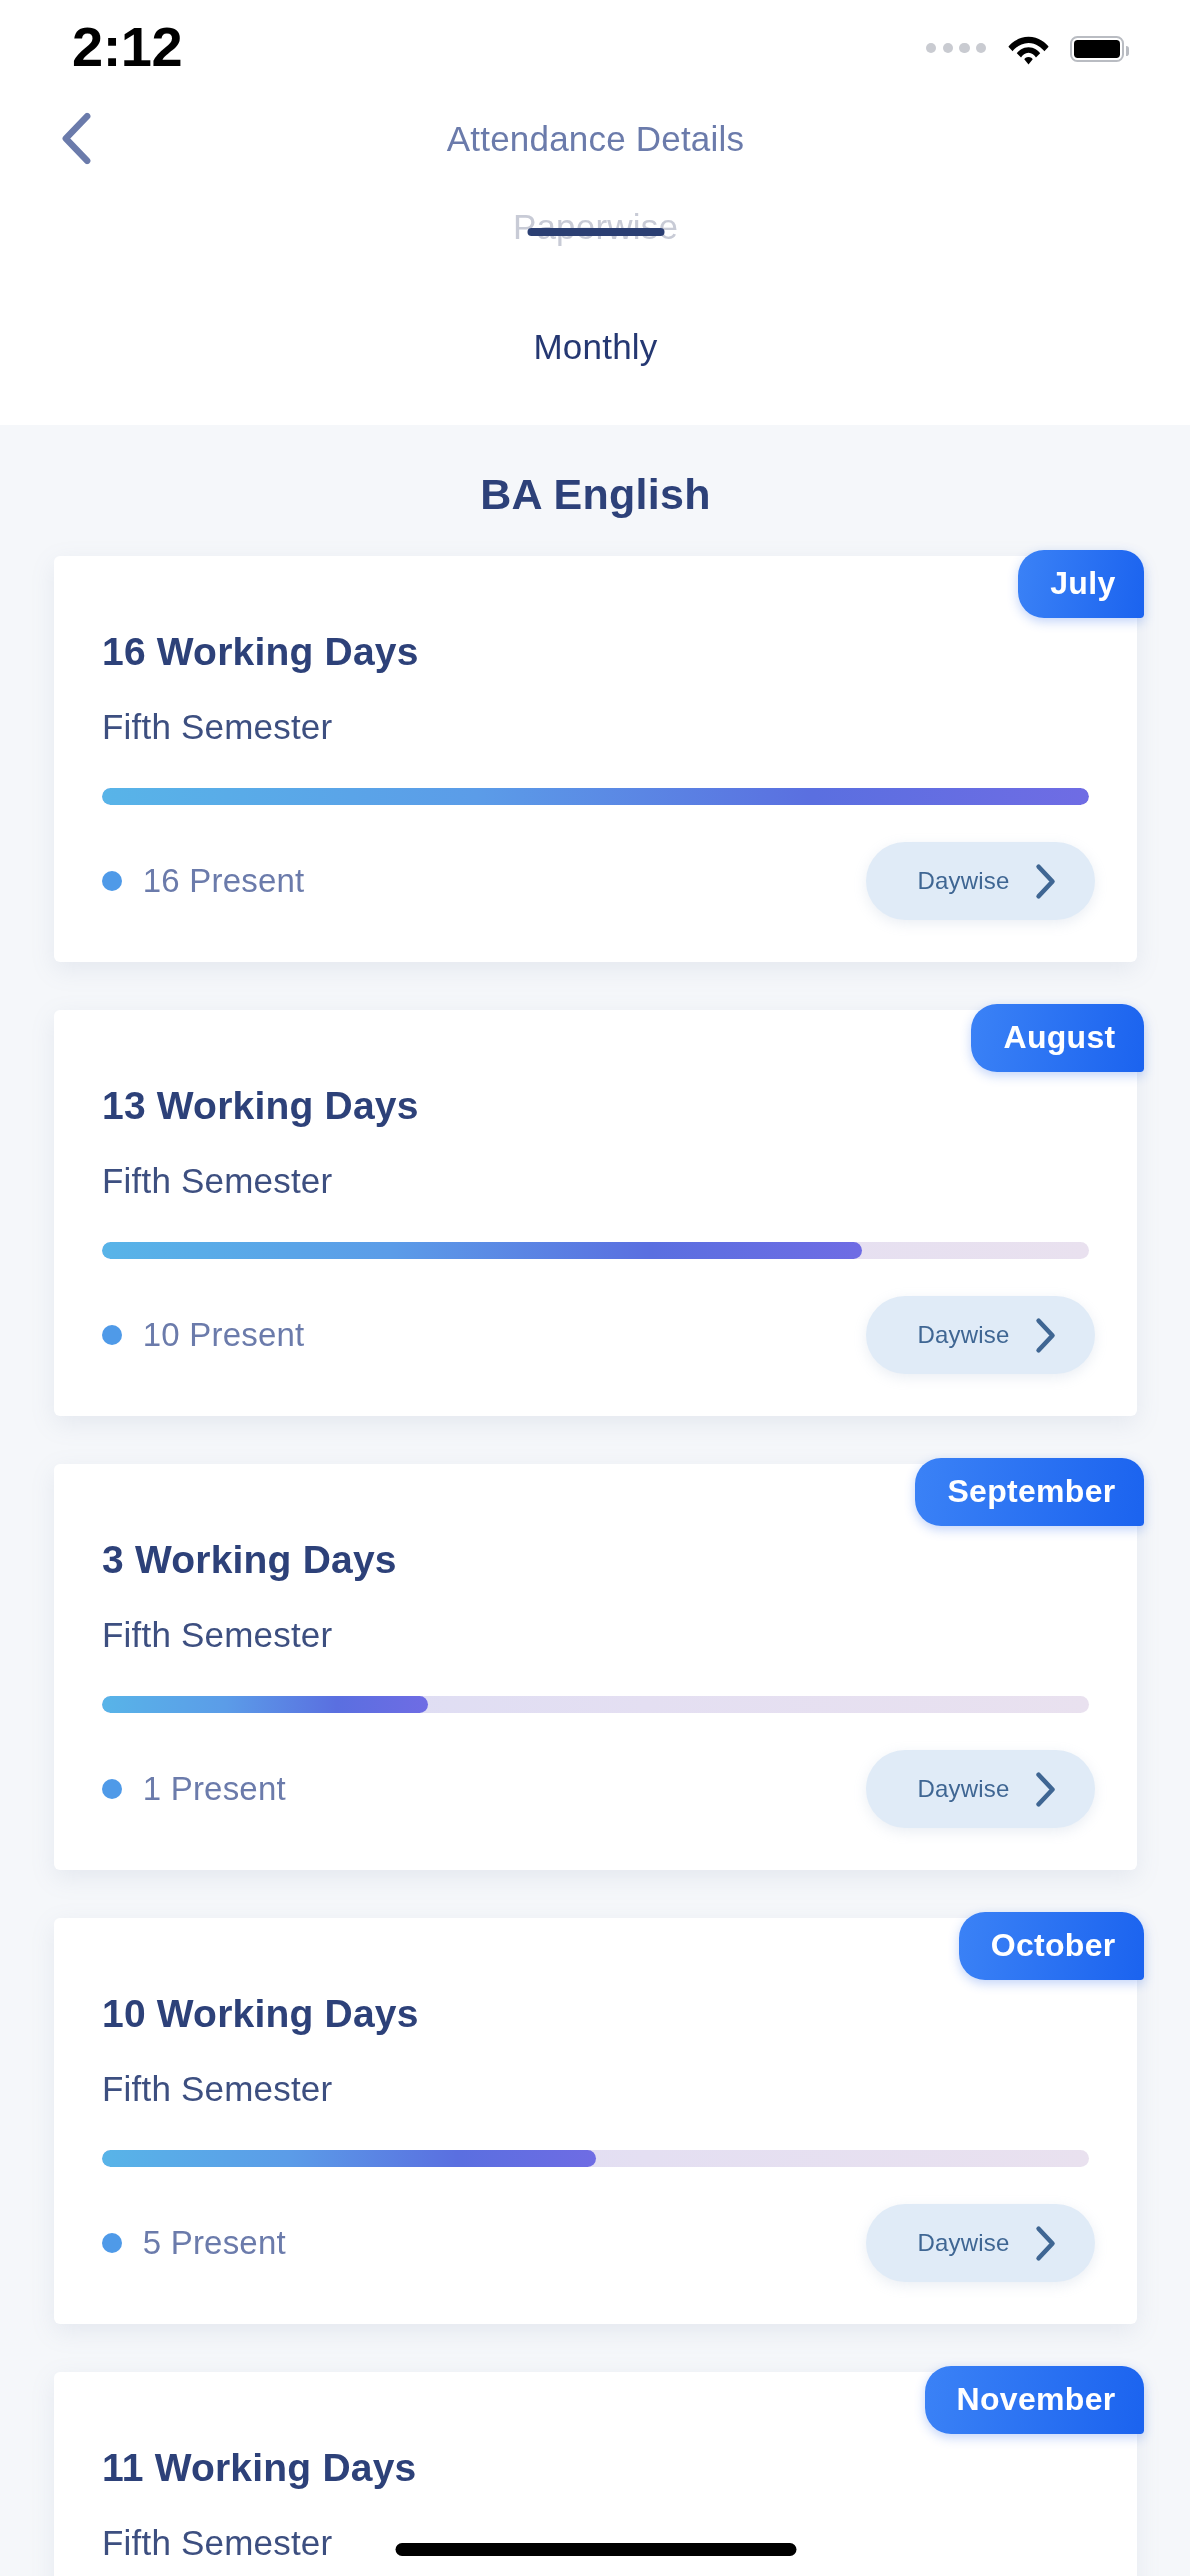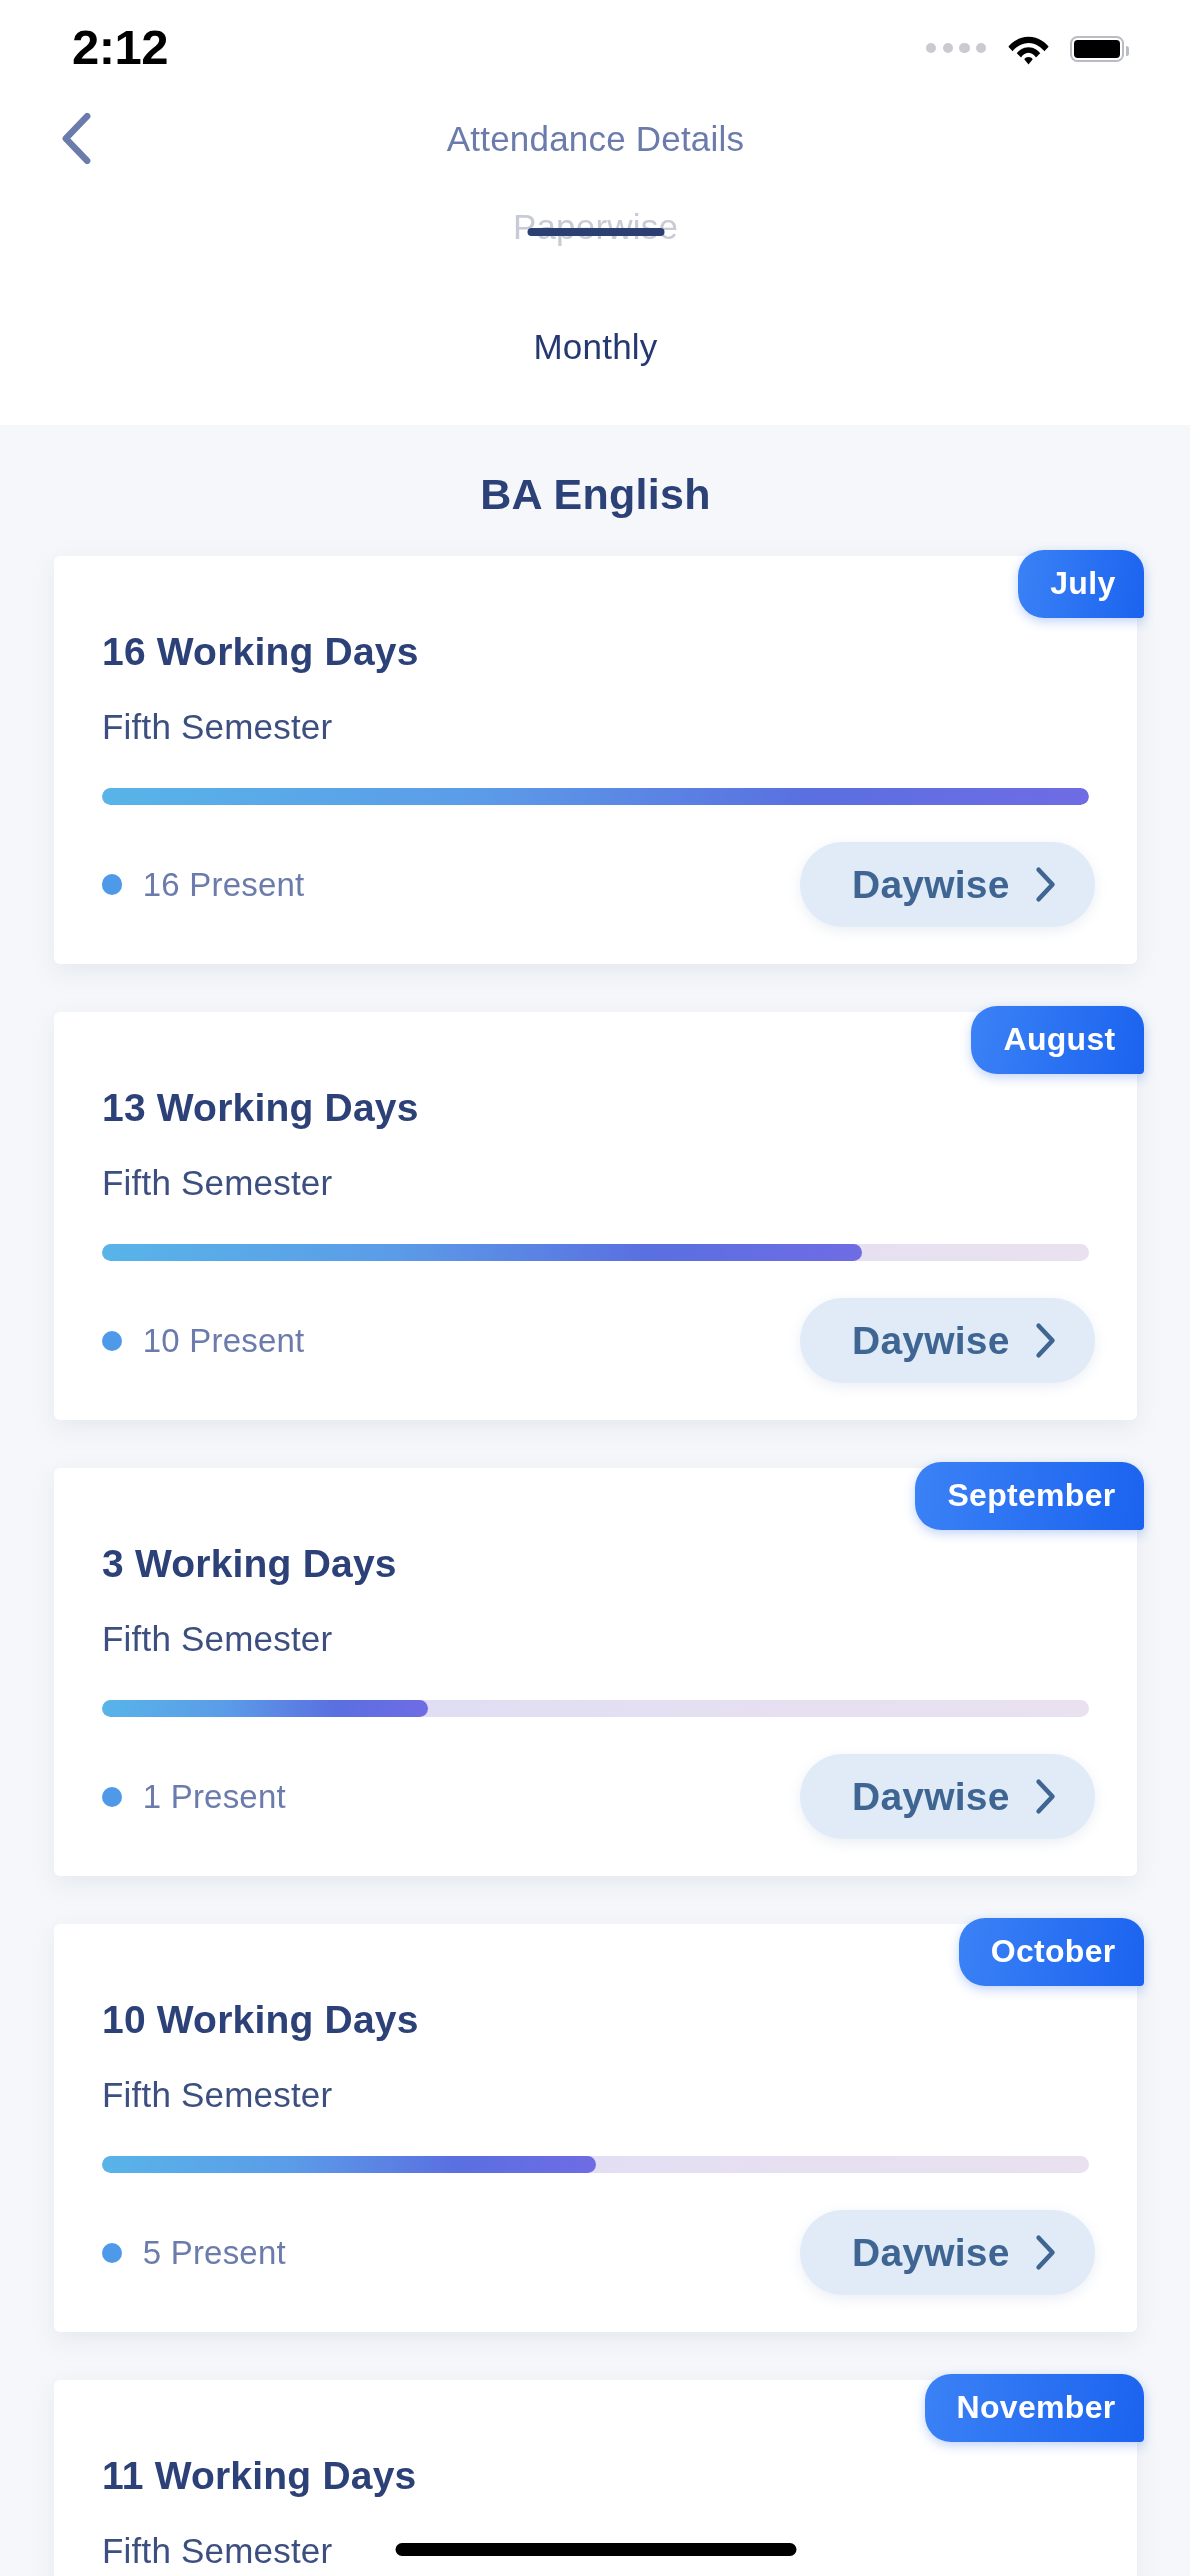--- a/index.html
+++ b/index.html
@@ -19,21 +19,21 @@
   
   .statusbar {
     position:absolute; top:0; left:0;
     width:1191px; height:91px;
     display:flex; align-items:center;
     justify-content:space-between;
     padding:0 67px 0 72px;
     background:#ffffff;
   }
   .status-time {
-    font-size:49px;
+    font-size:56px;
     font-weight:700;
     color:#000000;
     letter-spacing:-0.5px;
     line-height:1;
     padding-top:3.7px;
   }
   .status-right {
     display:flex; align-items:center; gap:20.4px;
     padding-top:7.4px;
   }
@@ -219,23 +219,23 @@
     align-items:center;
     gap:24px;
     background:#e0ebf7;
     border-radius:43px;
     padding:20.4px 37px 20.4px 43px;
     box-shadow:0 3.7px 13px rgba(150,170,200,0.2);
     cursor:pointer;
     margin-right:-5.6px;
   }
   .daywise-label {
-    font-size:39px;
+    font-size:24px;
     color:#3f6693;
-    font-weight:700;
+    font-weight:400;
     letter-spacing:0.2px;
     margin-left:9px;
   }
 
   
   .home-indicator {
     position:absolute;
     bottom:20.4px; left:50%;
     transform:translateX(-50%);
     width:401px; height:13px;

